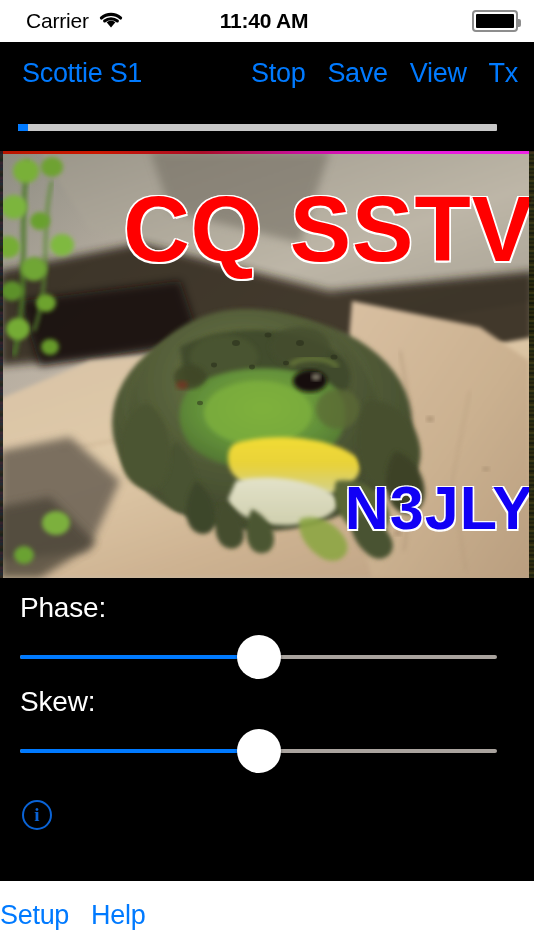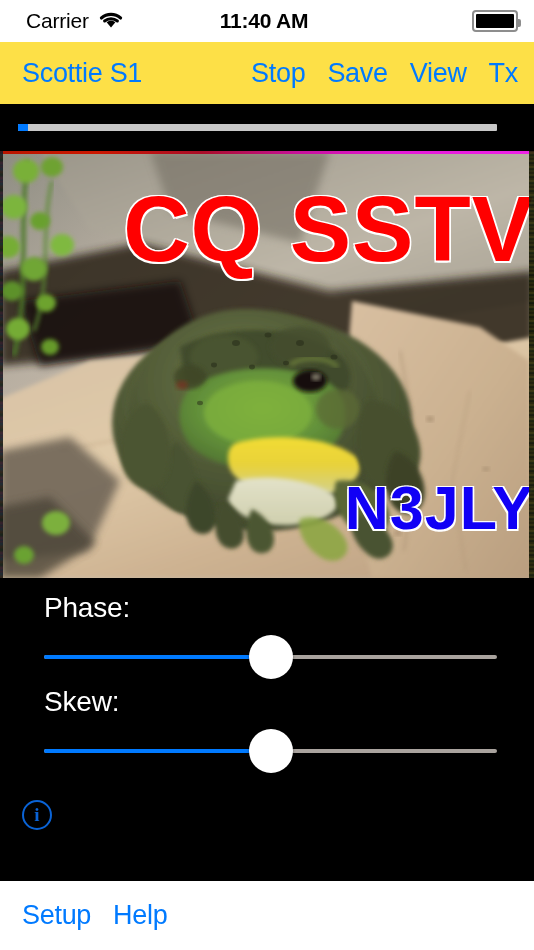--- a/index.html
+++ b/index.html
@@ -50,21 +50,21 @@
   }
   .battery-fill { width:100%; height:100%; background:#000000; border-radius:1px; }
   .battery-nub {
     position:absolute; right:-5px; top:7px;
     width:3px; height:8px; background:#8d8d8d; border-radius:0 2px 2px 0;
   }
 
   
   .nav-bar {
     flex:0 0 62px; height:62px;
-    background:#fde047;
+    background:#000000;
     position:relative;
     display:flex; align-items:center;
   }
   .nav-title-btn {
     position:absolute; left:22px;
     font-size:27px; color:#007aff;
     letter-spacing:-0.3px; white-space:nowrap;
     cursor:pointer; background:none; border:none;
     font-family:inherit;
   }
@@ -159,21 +159,21 @@
     top:327px;
     font-size:61px;
     color:#1100f5;
     text-shadow:
       -1.5px -1.5px 0 #fff, 1.5px -1.5px 0 #fff,
       -1.5px  1.5px 0 #fff, 1.5px  1.5px 0 #fff;
   }
 
   
   .controls { padding:0 0 0 0; }
-  .ctrl-group { padding:0 37px 0 20px;margin-left:24px; }
+  .ctrl-group { padding:0 37px 0 20px; }
   .ctrl-label {
     color:#ffffff; font-size:28px;
     letter-spacing:-0.2px;
     padding-top:14px; padding-bottom:18px;
   }
   .slider {
     position:relative; height:30px;
     display:flex; align-items:center;
   }
   .slider-track {
@@ -209,21 +209,21 @@
     color:#f2f2f2; font-size:23px; letter-spacing:-0.1px;
   }
 
   .dark-spacer { flex:1 1 auto; }
 
   
   .toolbar {
     flex:0 0 70px; height:70px;
     background:#ffffff;
     display:flex; align-items:center;
-    padding-left:22px; gap:22px;
+    gap:22px;
     border-top:1px solid #000000;
   }
   .toolbar-btn {
     font-size:27px; color:#007aff;
     letter-spacing:-0.3px;
     cursor:pointer; background:none; border:none;
     font-family:inherit;
   }
 </style>
 </head>

